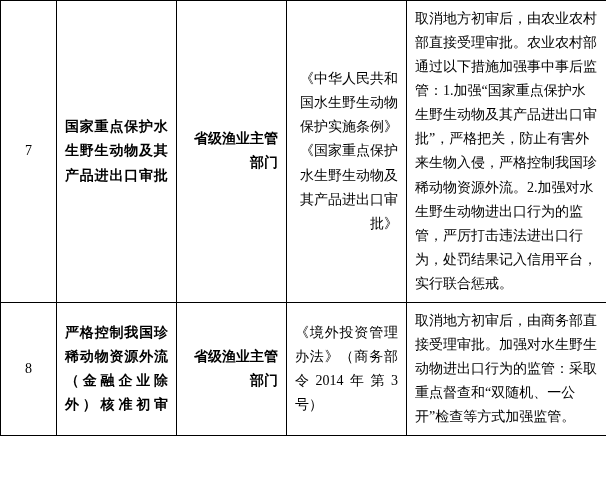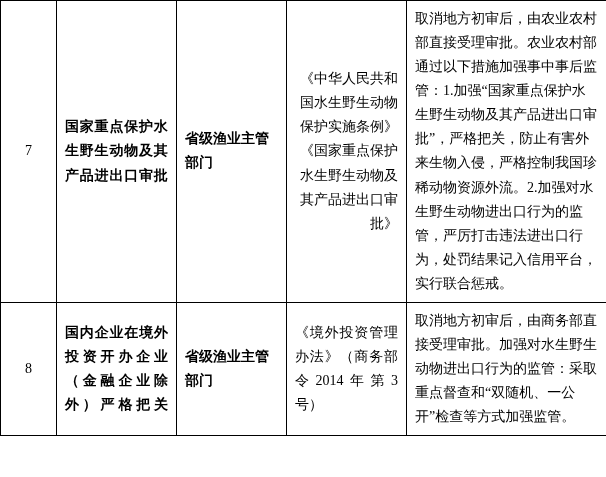--- a/index.html
+++ b/index.html
@@ -39,21 +39,21 @@
   }
   .cell-item {
     text-align: justify;
     text-align-last: justify;
     text-justify: inter-ideograph;
     font-weight: bold;
     padding-left: 14px;
     padding-right: 14px;
   }
   .cell-dept {
-    text-align: left;
+    text-align: right;
     font-weight: bold;
     padding-left: 10px;
     padding-right: 6px;
   }
   .cell-basis {
     text-align: right;
     padding-left: 8px;
     padding-right: 6px;
   }
   .cell-note {
@@ -92,21 +92,21 @@
       <td class="cell-item">国家重点保护水生野生动物及其产品进出口审批</td>
       <td class="cell-dept">省级渔业主管部门</td>
       <td class="cell-basis">
         <p>《中华人民共和国水生野生动物保护实施条例》</p>
         <p>《国家重点保护水生野生动物及其产品进出口审批》</p>
       </td>
       <td class="cell-note">取消地方初审后，由农业农村部直接受理审批。农业农村部通过以下措施加强事中事后监管：1.加强“国家重点保护水生野生动物及其产品进出口审批”，严格把关，防止有害外来生物入侵，严格控制我国珍稀动物资源外流。2.加强对水生野生动物进出口行为的监管，严厉打击违法进出口行为，处罚结果记入信用平台，实行联合惩戒。</td>
     </tr>
     <tr class="row-b">
       <td class="cell-index">8</td>
-      <td class="cell-item">国内企业在境外投资开办企业（金融企业除外）严格把关</td>
+      <td class="cell-item">严格控制我国珍稀动物资源外流（金融企业除外）核准初审</td>
       <td class="cell-dept">省级渔业主管部门</td>
       <td class="cell-basis">
         <p>《境外投资管理办法》（商务部令2014年第3号）</p>
       </td>
       <td class="cell-note">取消地方初审后，由商务部直接受理审批。加强对水生野生动物进出口行为的监管：采取重点督查和“双随机、一公开”检查等方式加强监管。</td>
     </tr>
   </tbody>
 </table>
 
 </body></html>

